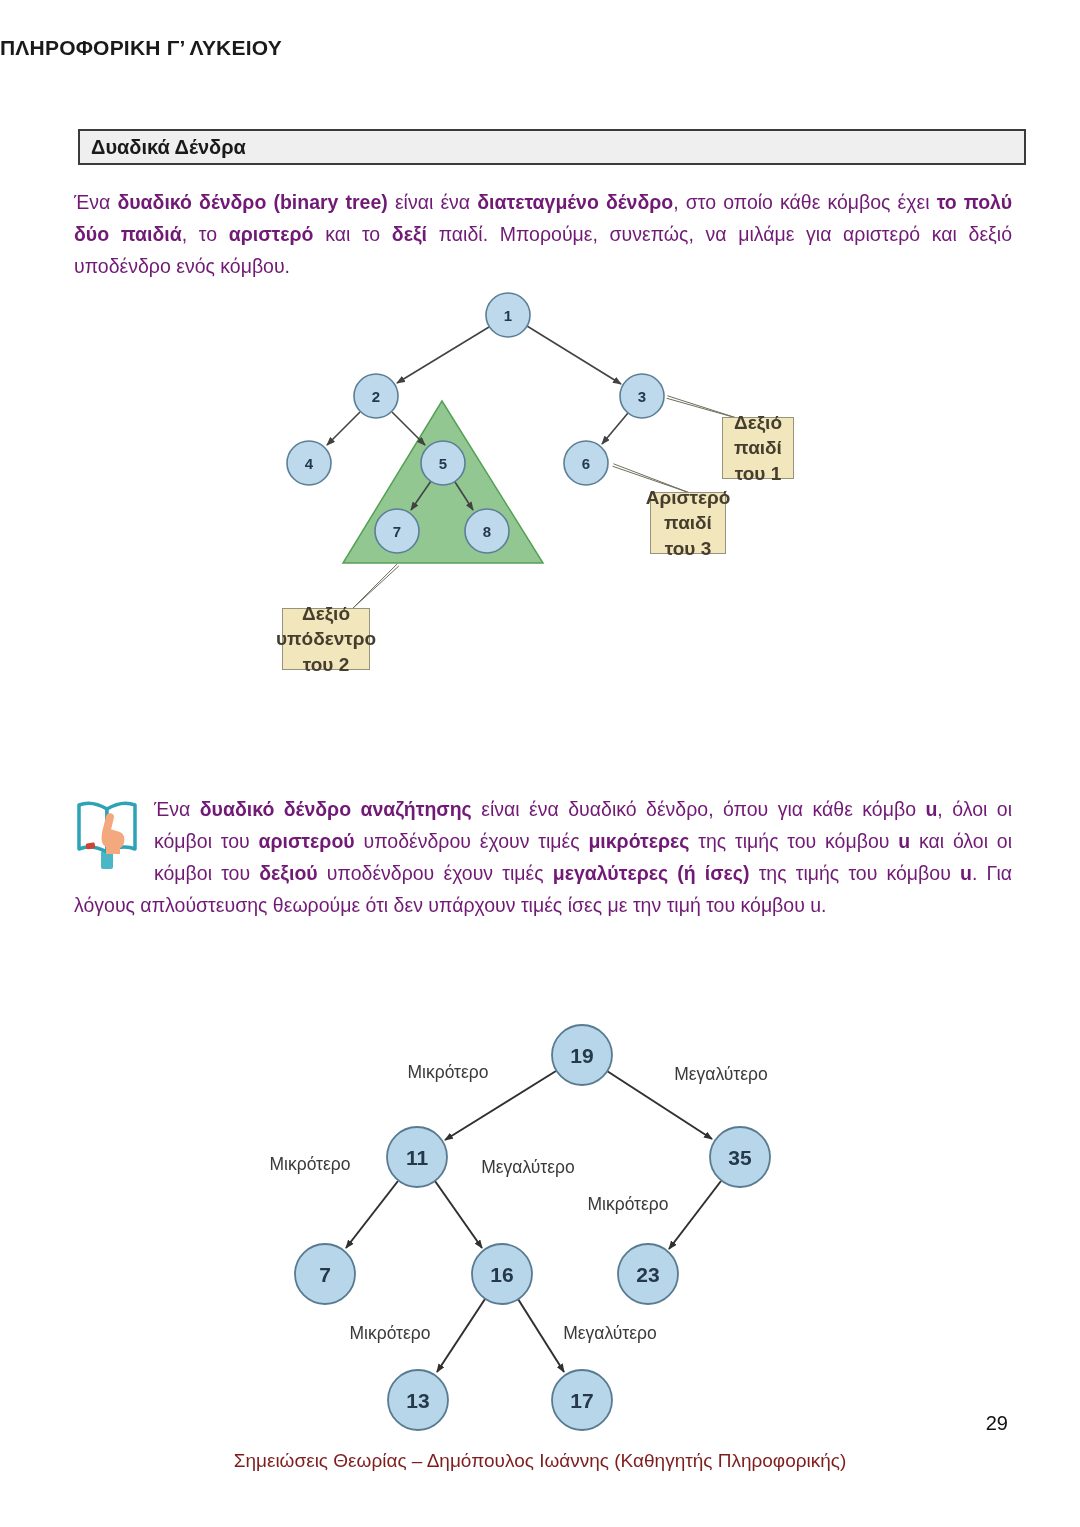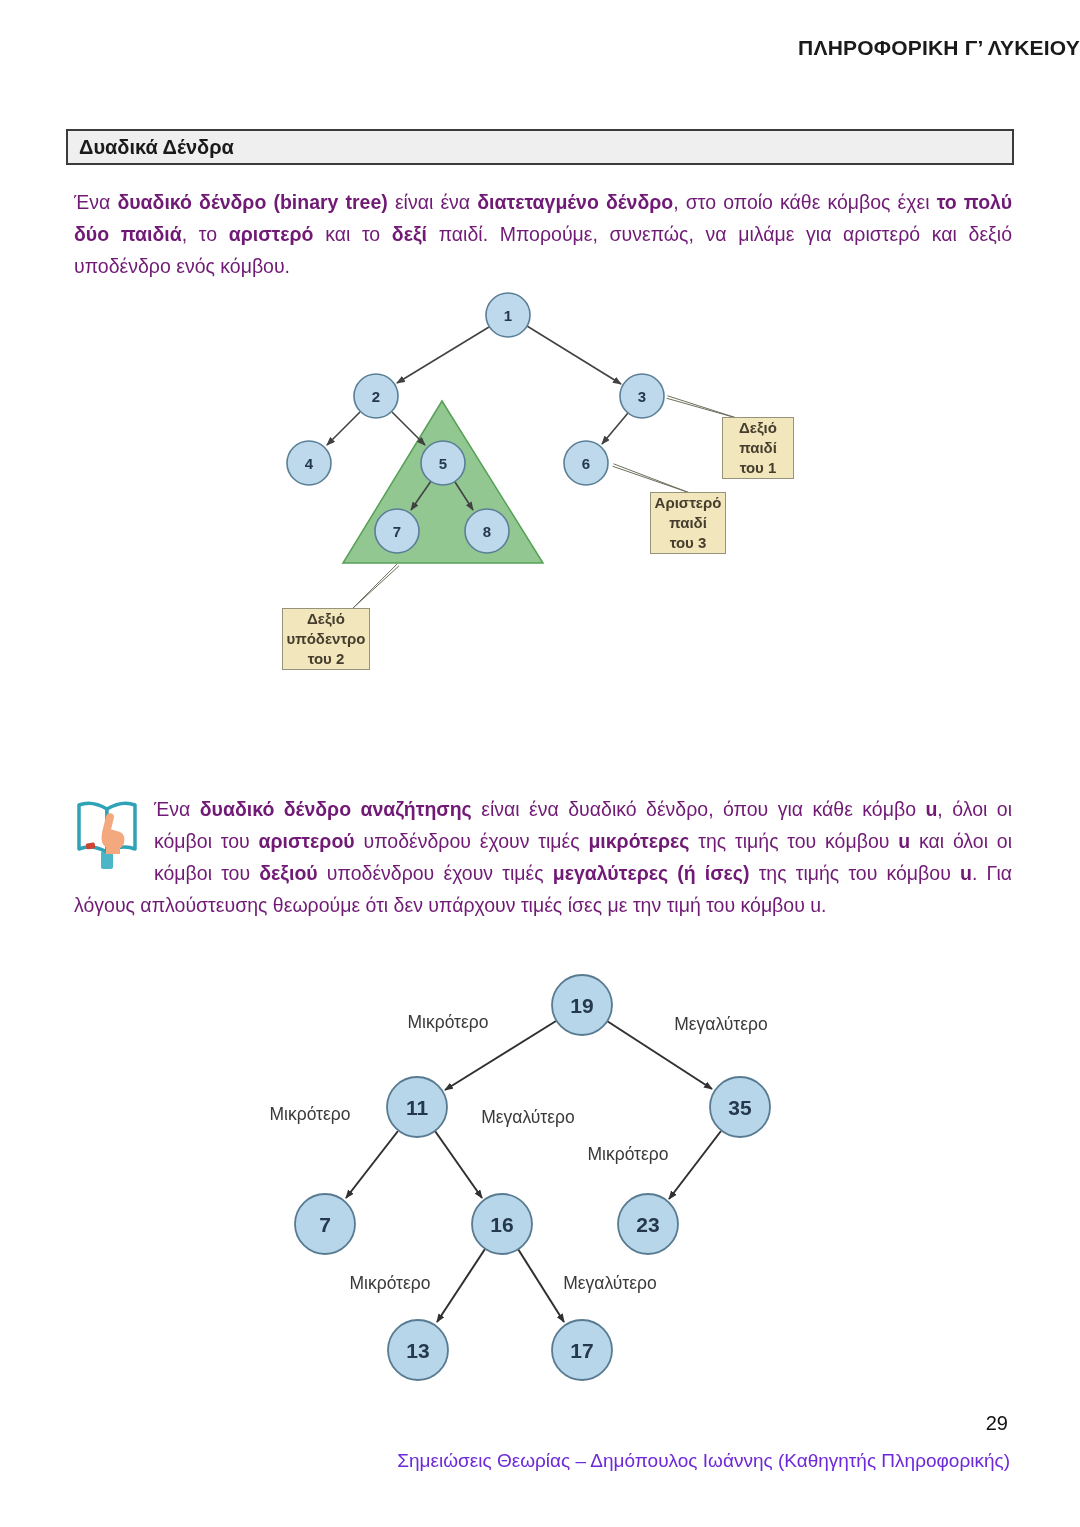--- a/index.html
+++ b/index.html
@@ -2,21 +2,21 @@
 <html><head>
 <meta charset="utf-8">
 <style>
   html,body{margin:0;padding:0;background:#888;}
   .page{
     position:relative;width:1080px;height:1527px;background:#ffffff;
     font-family:"Liberation Sans", sans-serif;color:#1a1a1a;overflow:hidden;
     margin:0 auto;
   }
   .doc-title{
-    position:absolute;top:36px;left:0;width:100%;text-align:right;
+    position:absolute;top:36px;left:0;width:100%;text-align:left;
     font-size:21px;font-weight:bold;letter-spacing:.2px;
   }
   .section-box{
     position:absolute;left:66px;width:948px;height:36px;box-sizing:border-box;
     background:#efefef;border:2px solid #3b3b3b;
     display:flex;align-items:center;padding-left:11px;
     font-size:20px;font-weight:bold;
   }
   .para{
     position:absolute;left:74px;width:938px;
@@ -25,40 +25,40 @@
   .b{font-weight:bold;}
   .u{}
   .book-icon{
     float:left;width:66px;height:78px;margin:4px 14px 2px 0;
   }
   .diagram{position:absolute;}
   .diagram svg{display:block;overflow:visible;}
   .callout{
     position:absolute;box-sizing:border-box;
     background:#f2e6bc;border:1px solid #97937a;
-    color:#453e2e;font-weight:bold;font-size:15px;line-height:1.32;
+    color:#453e2e;font-weight:bold;font-size:19px;line-height:1.32;
     text-align:center;white-space:pre-line;
     display:flex;align-items:center;justify-content:center;
   }
   .footer-text{
-    position:absolute;top:1450px;left:70px;width:940px;text-align:right;
-    font-size:19px;color:#6d28d9;
+    position:absolute;top:1450px;left:70px;width:940px;text-align:center;
+    font-size:19px;color:#7f1d1d;
   }
   .page-number{
     position:absolute;top:1412px;right:72px;font-size:20px;color:#111;
   }
 </style>
 </head>
 <body>
 
 <div class="page">
 
   <div class="doc-title">ΠΛΗΡΟΦΟΡΙΚΗ Γ’ ΛΥΚΕΙΟΥ</div>
 
-  <div class="section-box" style="top:129px;">
+  <div class="section-box" style="top:129px;margin-left:12px;">
     <span>Δυαδικά Δένδρα</span>
   </div>
 
   <div class="para" style="top:186px;"><span>Ένα </span><span class="b">δυαδικό δένδρο (binary tree)</span><span> είναι ένα </span><span class="b">διατεταγμένο δένδρο</span><span>, στο οποίο κάθε κόμβος έχει </span><span class="b">το πολύ δύο παιδιά</span><span>, το </span><span class="b">αριστερό</span><span> και το </span><span class="b">δεξί</span><span> παιδί. Μπορούμε, συνεπώς, να μιλάμε για αριστερό και δεξιό υποδένδρο ενός κόμβου.</span></div>
 
   <div class="diagram" style="left: 270px; top: 285px; width: 540px; height: 400px;">
     <svg width="540" height="400">
         <defs>
           <marker id="arr-binary_tree" markerWidth="9" markerHeight="7" refX="8" refY="3.5" orient="auto" markerUnits="userSpaceOnUse">
             <path d="M0,0 L9,3.5 L0,7 Z" fill="#424242"></path>
@@ -131,21 +131,21 @@
       <rect x="12" y="46" width="9" height="6" rx="1.5" fill="#cc4433" transform="rotate(-8 16 49)"></rect>
       <g>
         <rect x="30" y="16" width="8" height="24" rx="4" fill="#f3a87d" transform="rotate(14 34 28)"></rect>
         <path d="M28,36 Q30,30 36,32 L46,35 Q52,38 50,46 Q48,53 40,52 L32,50 Q26,47 28,36 Z" fill="#f3a87d"></path>
         <rect x="32" y="50" width="14" height="7" fill="#f3a87d"></rect>
       </g>
     </svg>
     <span><span>Ένα </span><span class="b">δυαδικό δένδρο αναζήτησης</span><span> είναι ένα δυαδικό δένδρο, όπου για κάθε κόμβο </span><span class="b">u</span><span>, όλοι οι κόμβοι του </span><span class="b">αριστερού</span><span> υποδένδρου έχουν τιμές </span><span class="b">μικρότερες</span><span> της τιμής του κόμβου </span><span class="b">u</span><span> και όλοι οι κόμβοι του </span><span class="b">δεξιού</span><span> υποδένδρου έχουν τιμές </span><span class="b">μεγαλύτερες (ή ίσες)</span><span> της τιμής του κόμβου </span><span class="b">u</span><span>. Για λόγους απλούστευσης </span><span class="u">θεωρούμε ότι δεν υπάρχουν τιμές ίσες</span><span> με την τιμή του κόμβου u.</span></span>
   </div>
 
-  <div class="diagram" style="left: 260px; top: 960px; width: 560px; height: 430px;">
+  <div class="diagram" style="left: 260px; top: 1010px; width: 560px; height: 430px;">
     <svg width="560" height="430">
         <defs>
           <marker id="arr-bst" markerWidth="9" markerHeight="7" refX="8" refY="3.5" orient="auto" markerUnits="userSpaceOnUse">
             <path d="M0,0 L9,3.5 L0,7 Z" fill="#303030"></path>
           </marker>
         </defs>
         <line x1="296" y1="61" x2="185" y2="130" stroke="#303030" stroke-width="2" marker-end="url(#arr-bst)"></line>
         <line x1="347" y1="61" x2="452" y2="129" stroke="#303030" stroke-width="2" marker-end="url(#arr-bst)"></line>
         <line x1="138" y1="171" x2="86" y2="238" stroke="#303030" stroke-width="2" marker-end="url(#arr-bst)"></line>
         <line x1="175" y1="171" x2="222" y2="238" stroke="#303030" stroke-width="2" marker-end="url(#arr-bst)"></line>

